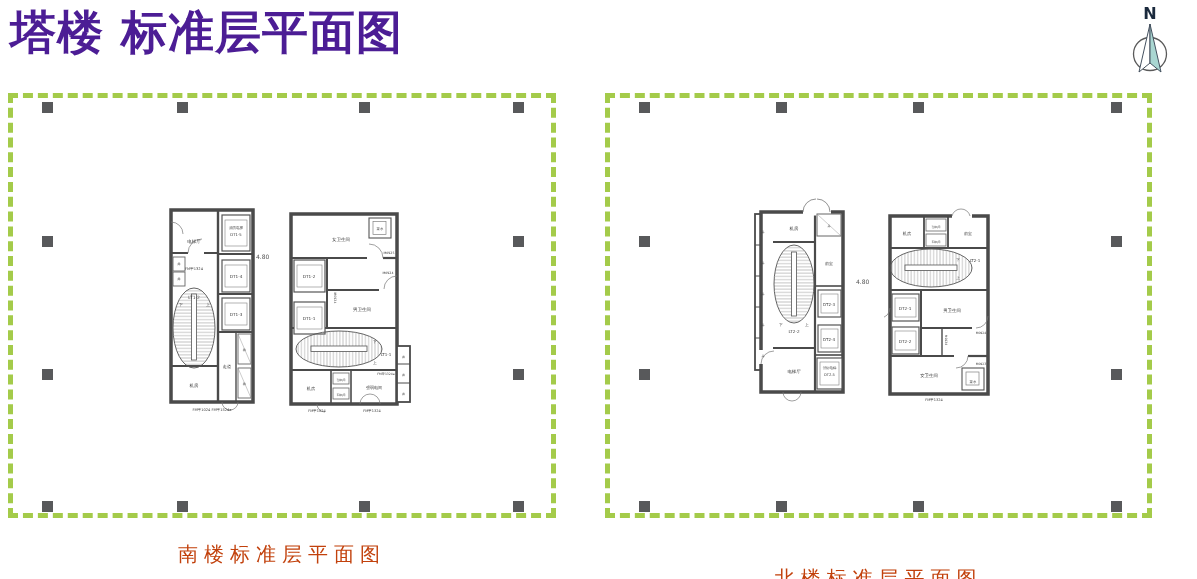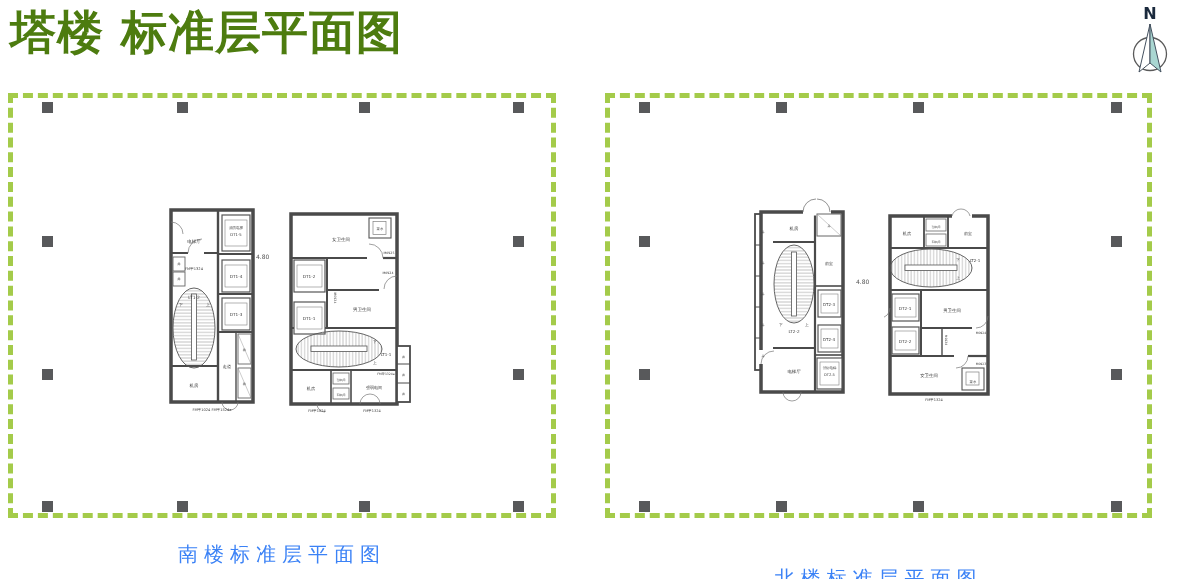--- a/index.html
+++ b/index.html
@@ -1,24 +1,24 @@
 <!DOCTYPE html>
 <html><head>
 <meta charset="utf-8">
 <style>
   html,body{margin:0;padding:0;background:#fff;}
   #stage{position:relative;width:1197px;height:579px;background:#fff;overflow:hidden;
          font-family:"DejaVu Sans","Liberation Sans",sans-serif;}
   .title{position:absolute;left:10px;top:6px;font-size:46px;line-height:1.15;font-weight:bold;
-         color:#4d7c0f;letter-spacing:1px;white-space:nowrap;}
+         color:#4c1d95;letter-spacing:1px;white-space:nowrap;}
   .panel{position:absolute;top:93px;height:425px;border:5px dashed #a4cb4a;box-sizing:border-box;background:#fff;}
   #panel-south{left:8px;width:548px;}
   #panel-north{left:605px;width:547px;}
   .colsq{position:absolute;width:11px;height:11px;background:#58595b;}
-  .caption{position:absolute;top:541px;font-size:20px;letter-spacing:6px;color:#3b82f6;text-align:center;}
+  .caption{position:absolute;top:541px;font-size:20px;letter-spacing:6px;color:#c2410c;text-align:center;}
   #caption-south{left:8px;width:548px;}
   #caption-north{left:605px;width:547px;margin-top:24px;}
   .core{position:absolute;}
   .lvl{position:absolute;font-size:6px;color:#555;}
   #compass{position:absolute;left:1124px;top:4px;width:52px;height:80px;}
   #compass .nlab{width:52px;height:18px;text-align:center;font-size:16px;font-weight:bold;color:#1b2a3d;}
   svg text{fill:#3a3a3a;text-anchor:middle;font-family:"DejaVu Sans","Liberation Sans",sans-serif;}
 </style>
 </head>
 <body>

